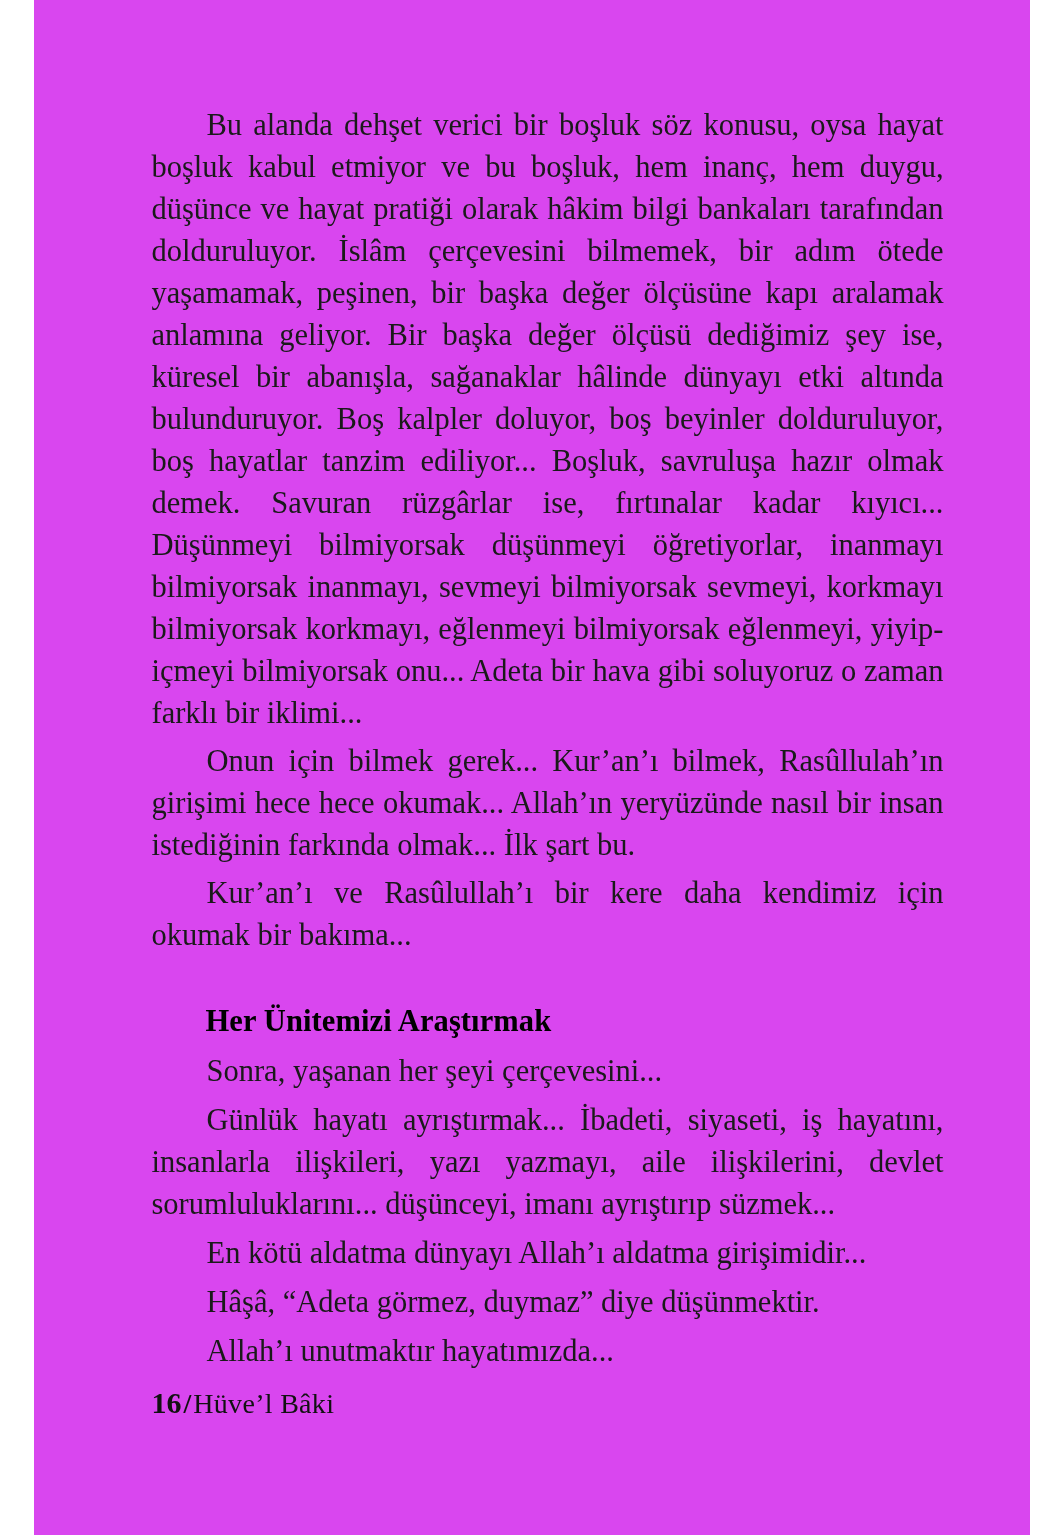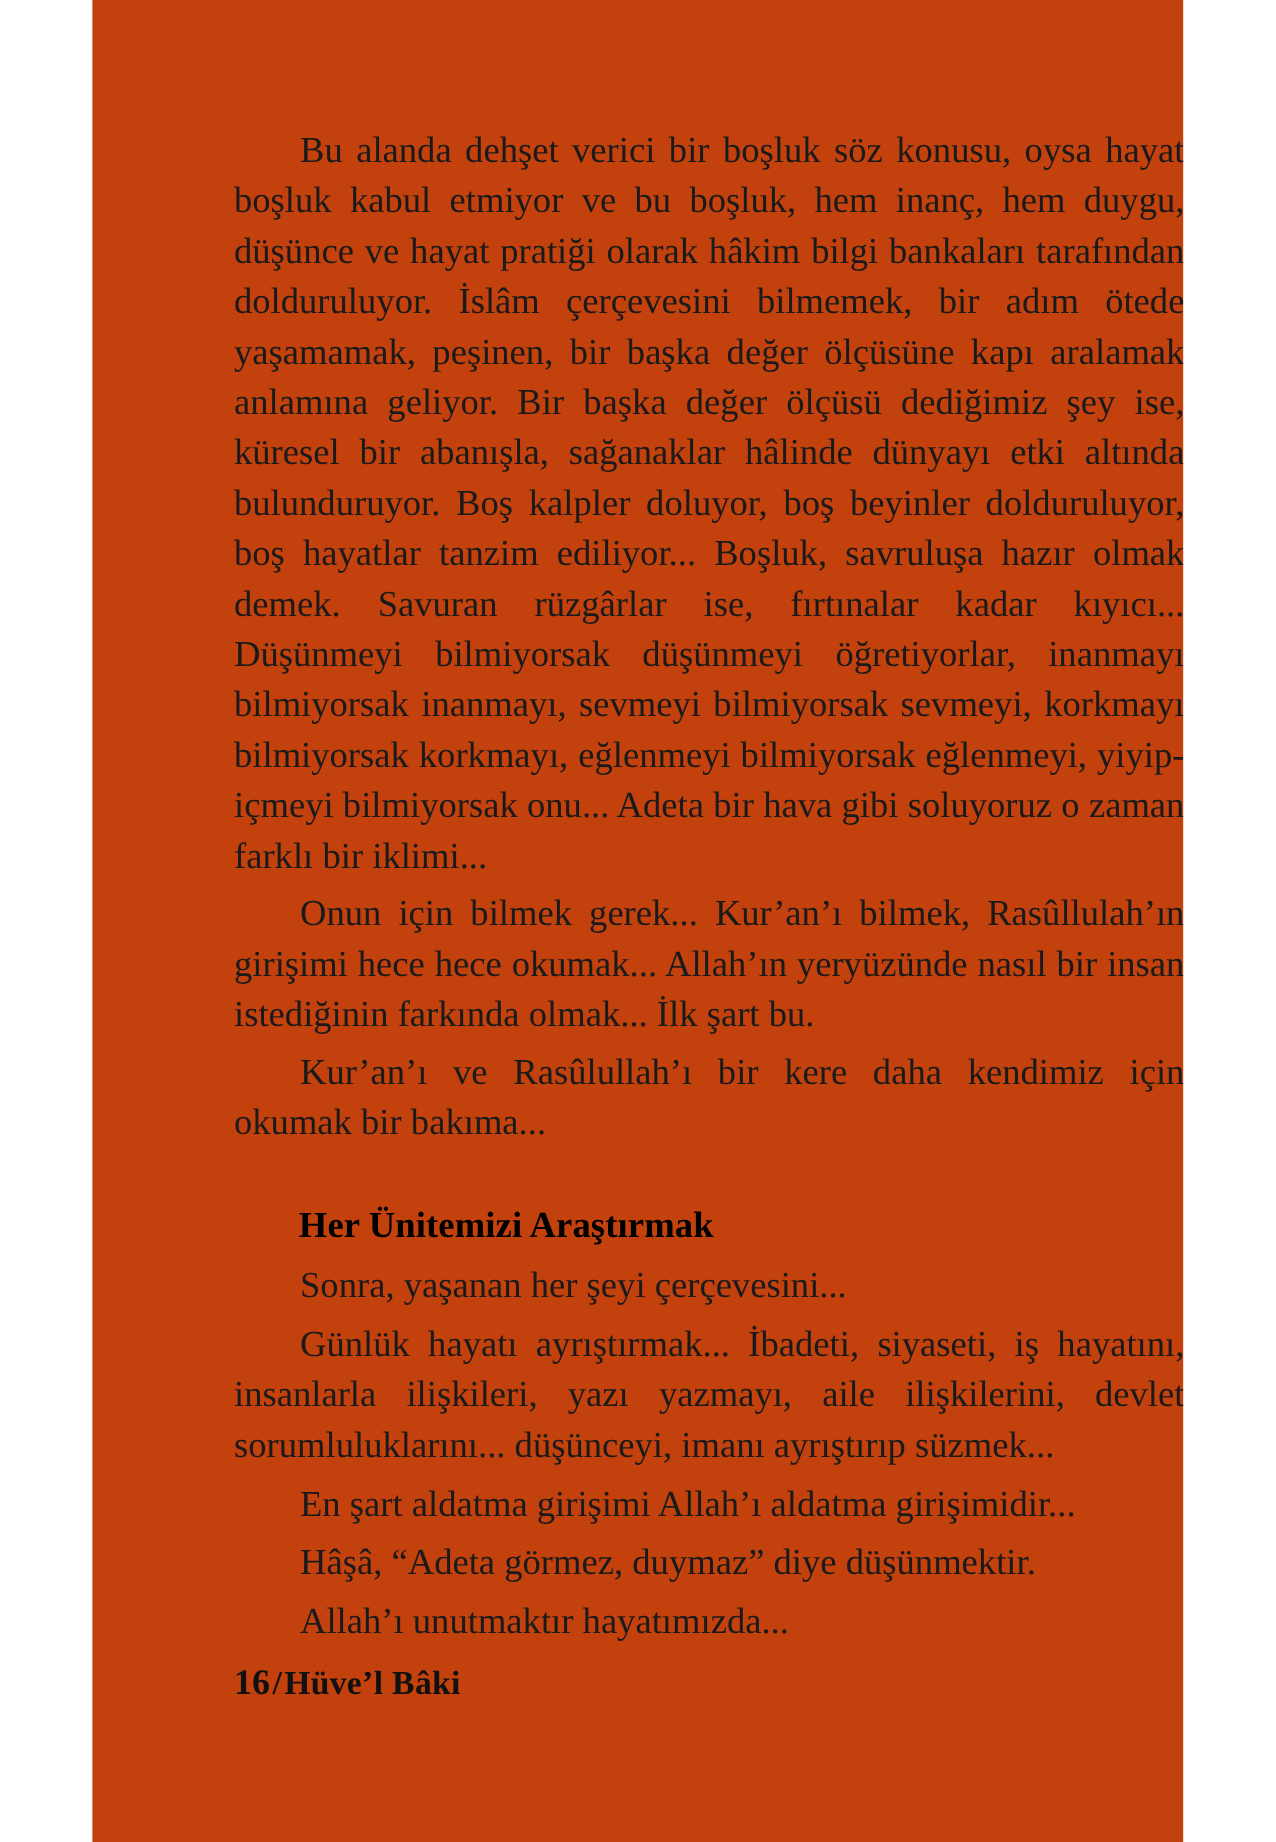--- a/index.html
+++ b/index.html
@@ -2,23 +2,23 @@
 <html><head>
 <meta charset="utf-8">
 <style>
   html, body {
     margin: 0;
     padding: 0;
     background: #ffffff;
   }
   .page {
     position: relative;
-    width: 909px;
+    width: 996px;
     height: 1535px;
-    background: #c2410c;
+    background: #d946ef;
     margin: 0 auto;
     overflow: hidden;
     font-family: "Liberation Serif", "DejaVu Serif", serif;
     color: #1a1a1a;
   }
   .text-column {
     position: absolute;
     left: 118px;
     top: 104px;
     width: 792px;
@@ -77,21 +77,21 @@
   }
   .footer .page-num {
     font-weight: bold;
     font-size: 30px;
   }
   .footer .sep {
     font-weight: bold;
     padding: 0 2px;
   }
   .footer .book-title {
-    font-weight: bold;
+    font-weight: normal;
     letter-spacing: 0.3px;
   }
 </style>
 </head>
 <body>
 
 <div class="page">
 
   <div class="text-column">
 
@@ -106,21 +106,21 @@
     </div>
 
     <p class="short-par gap-after-heading">Sonra, yaşanan her şeyi çerçevesini...</p>
 
     <div class="spacer-sm"></div>
 
     <p class="body-par">Günlük hayatı ayrıştırmak... İbadeti, siyaseti, iş hayatını, insanlarla ilişkileri, yazı yazmayı, aile ilişkilerini, devlet sorumluluklarını... düşünceyi, imanı ayrıştırıp süzmek...</p>
 
     <div class="spacer-sm"></div>
 
-    <p class="short-par">En şart aldatma girişimi Allah’ı aldatma girişimidir...</p>
+    <p class="short-par">En kötü aldatma dünyayı Allah’ı aldatma girişimidir...</p>
 
     <p class="short-par">Hâşâ, “Adeta görmez, duymaz” diye düşünmektir.</p>
 
     <p class="short-par">Allah’ı unutmaktır hayatımızda...</p>
 
   </div>
 
   <div class="footer">
     <span class="page-num">16</span><span class="sep">/</span><span class="book-title">Hüve’l Bâki</span>
   </div>

